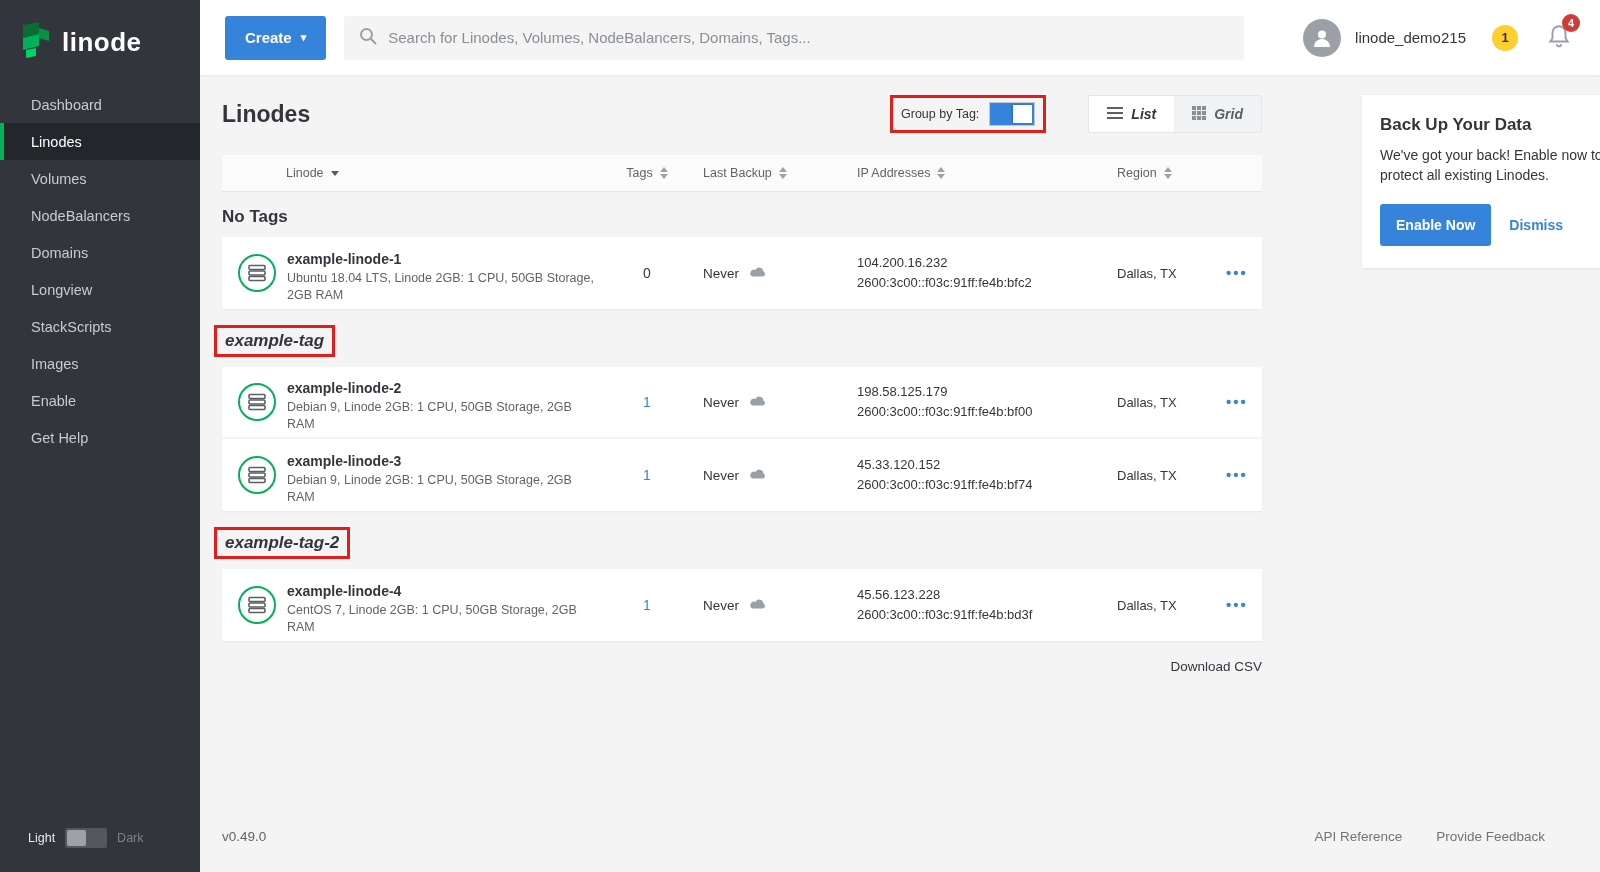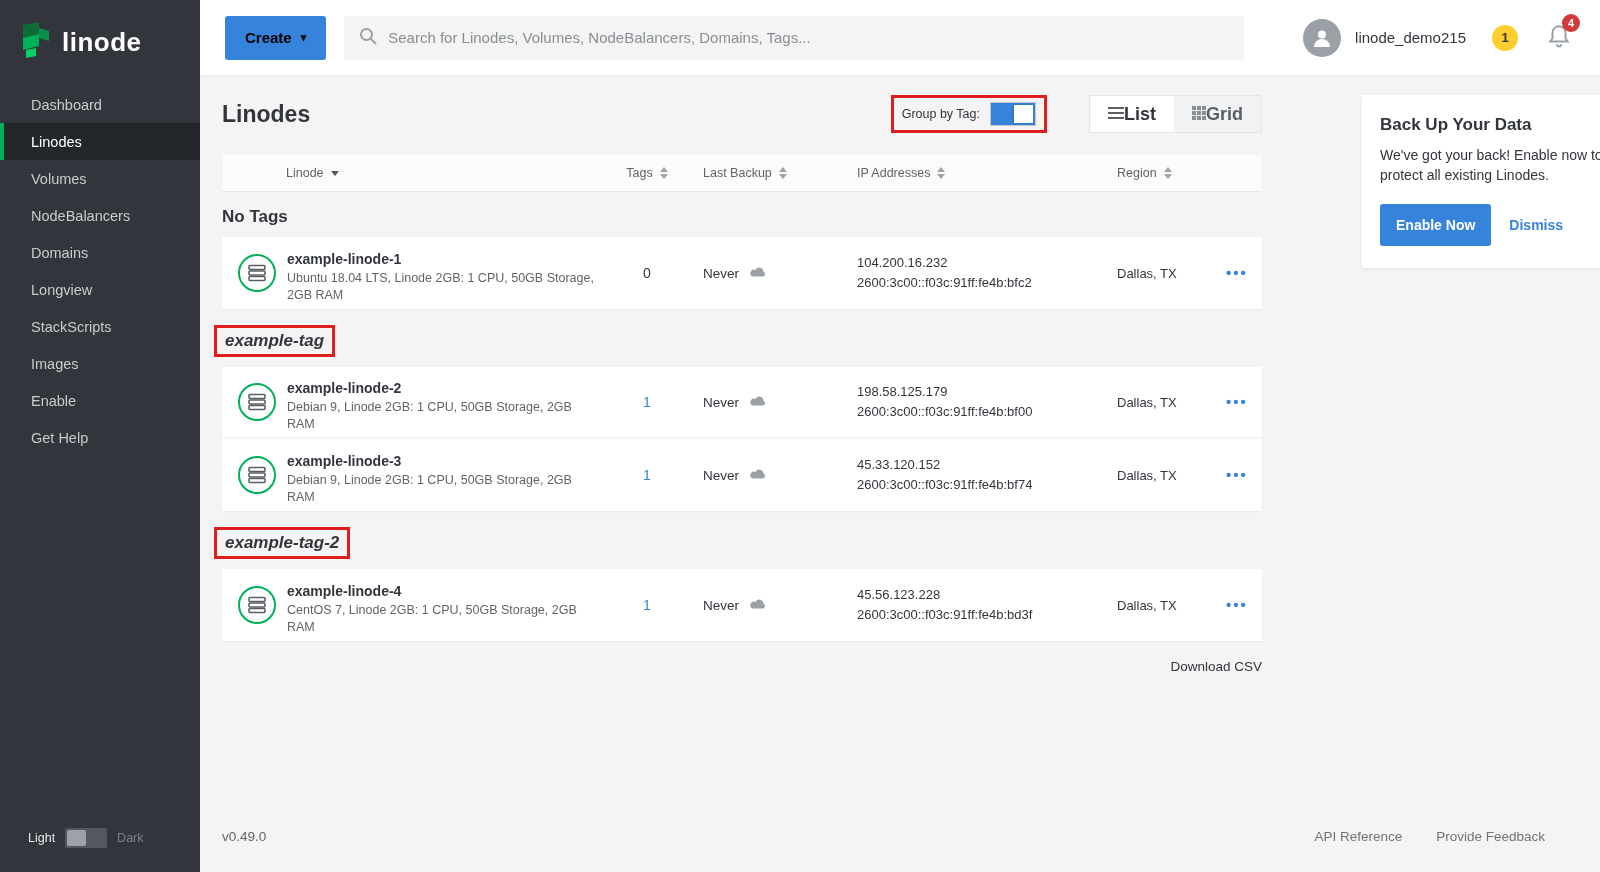--- a/index.html
+++ b/index.html
@@ -12,21 +12,21 @@
   .nav-item { display:flex; align-items:center; height:37px; padding-left:27px; color:#c9cacb; font-size:14.5px; cursor:pointer; border-left:4px solid transparent; }
   .nav-item.active { background:#23262a; color:#fff; border-left:4px solid #02b159; }
   .theme-toggle-row { position:absolute; left:0; bottom:24px; width:200px; display:flex; align-items:center; gap:10px; padding-left:28px; }
   .theme-label-light { color:#e7e8e9; font-size:12.5px; }
   .theme-label-dark { color:#7d8186; font-size:12.5px; }
   .theme-switch { width:42px; height:20px; background:#54585e; border-radius:2px; position:relative; cursor:pointer; }
   .theme-switch .knob { position:absolute; left:2px; top:2px; width:19px; height:16px; background:#9ea2a8; border-radius:2px; }
 
   
   .topbar { position:absolute; left:200px; top:0; width:1400px; height:75px; background:#fff; display:flex; align-items:center; box-shadow:0 1px 2px rgba(0,0,0,0.06); }
-  .create-btn { margin-left:25px; height:44px; padding:0 20px; background:#3683dc; color:#000000; border:none; border-radius:3px; font-size:15px; font-weight:700; display:flex; align-items:center; gap:9px; cursor:pointer; font-family:inherit; }
+  .create-btn { margin-left:25px; height:44px; padding:0 20px; background:#3683dc; color:#ffffff; border:none; border-radius:3px; font-size:15px; font-weight:700; display:flex; align-items:center; gap:9px; cursor:pointer; font-family:inherit; }
   .create-caret { font-size:11px; }
   .search-wrap { margin-left:18px; width:900px; height:44px; background:#f4f4f4; border-radius:3px; display:flex; align-items:center; padding:0 14px; }
   .search-wrap input { flex:1; border:none; background:transparent; outline:none; font-size:15px; color:#32363c; font-family:inherit; margin-left:10px; }
   .search-wrap input::placeholder { color:#888f94; }
   .user-cluster { margin-left:auto; display:flex; align-items:center; gap:14px; padding-right:28px; }
   .avatar { width:38px; height:38px; border-radius:50%; background:#9ba0a6; display:flex; align-items:center; justify-content:center; cursor:pointer; }
   .username { font-size:15px; color:#32363c; cursor:pointer; }
   .yellow-badge { width:26px; height:26px; border-radius:50%; background:#fecf2f; color:#32363c; font-size:13px; font-weight:700; display:flex; align-items:center; justify-content:center; margin-left:12px; cursor:pointer; }
   .bell-wrap { position:relative; margin-left:14px; cursor:pointer; }
   .notif-badge { position:absolute; top:-9px; right:-8px; min-width:18px; height:18px; border-radius:50%; background:#d23a3a; color:#fff; font-size:11px; font-weight:700; display:flex; align-items:center; justify-content:center; }
@@ -34,21 +34,21 @@
   
   .main-col { position:absolute; left:222px; top:95px; width:1040px; }
   .title-row { display:flex; align-items:center; }
   .page-title { font-size:23px; font-weight:700; color:#32363c; }
   .controls { margin-left:auto; display:flex; align-items:center; }
   .groupby-box { display:flex; align-items:center; gap:10px; border:3px solid #e01e1e; padding:4px 8px; }
   .groupby-label { font-size:12.5px; color:#32363c; }
   .tag-toggle { width:46px; height:24px; background:#3683dc; border:1px solid #c5c8cb; position:relative; cursor:pointer; }
   .tag-toggle .knob { position:absolute; right:2px; top:2px; width:19px; height:18px; background:#fff; box-shadow:-1px 0 2px rgba(0,0,0,0.2); }
   .view-seg { display:flex; margin-left:42px; border:1px solid #e3e5e8; border-radius:2px; overflow:hidden; }
-  .view-btn { display:flex; align-items:center; height:36px; padding:0 18px; font-size:18px; font-weight:700; color:#32363c; cursor:pointer; background:#fff; }
+  .view-btn { display:flex; align-items:center; gap:8px; height:36px; padding:0 18px; font-size:14px; font-weight:700; color:#32363c; cursor:pointer; background:#fff;font-style:italic; }
   .view-btn.inactive { background:#f1f2f3; color:#5b5f64; }
 
   
   .grid-cols { display:grid; grid-template-columns:395px 60px 180px 260px 95px 50px; align-items:center; }
   .table-head { margin-top:22px; background:#fbfbfb; height:36px; box-shadow:0 1px 1px rgba(0,0,0,0.05); }
   .th { font-size:12.5px; color:#5f6principal468; color:#5f6468; display:flex; align-items:center; gap:7px; cursor:pointer; }
   .th.c-linode { padding-left:64px; }
   .th.c-tags { justify-content:center; }
   .th.c-backup { padding-left:26px; }
   .sort-stack { display:flex; flex-direction:column; gap:2px; }

